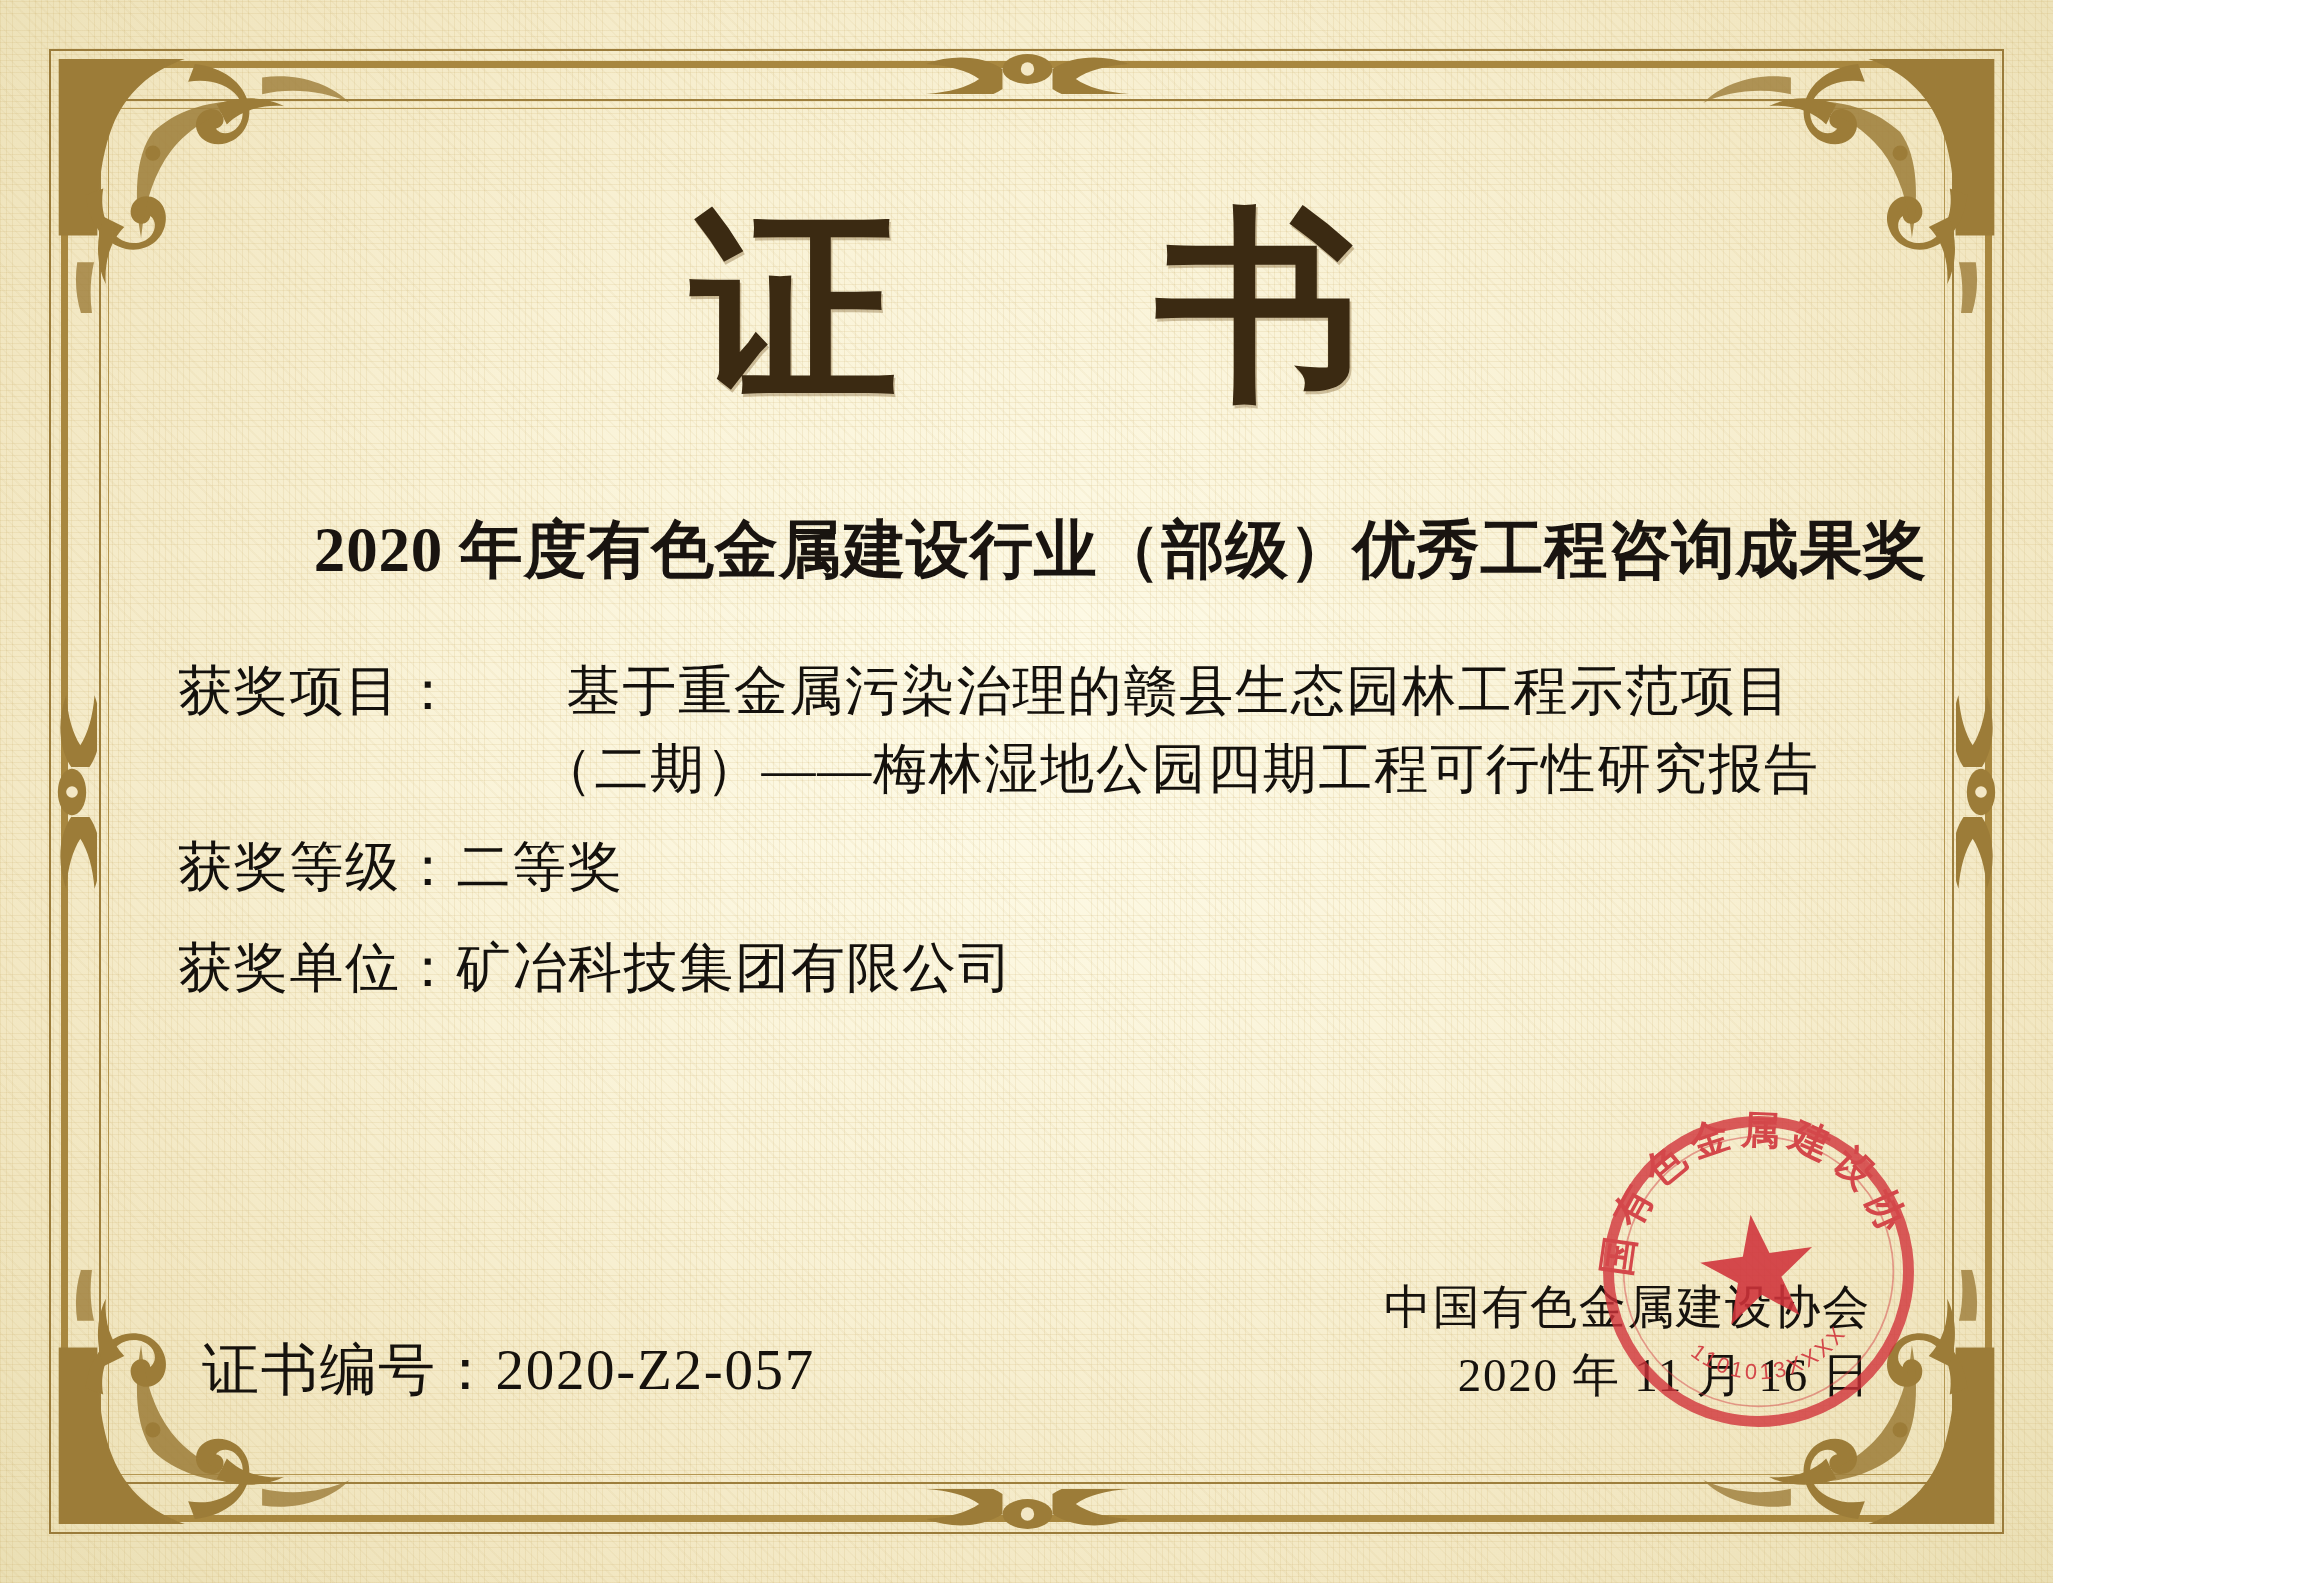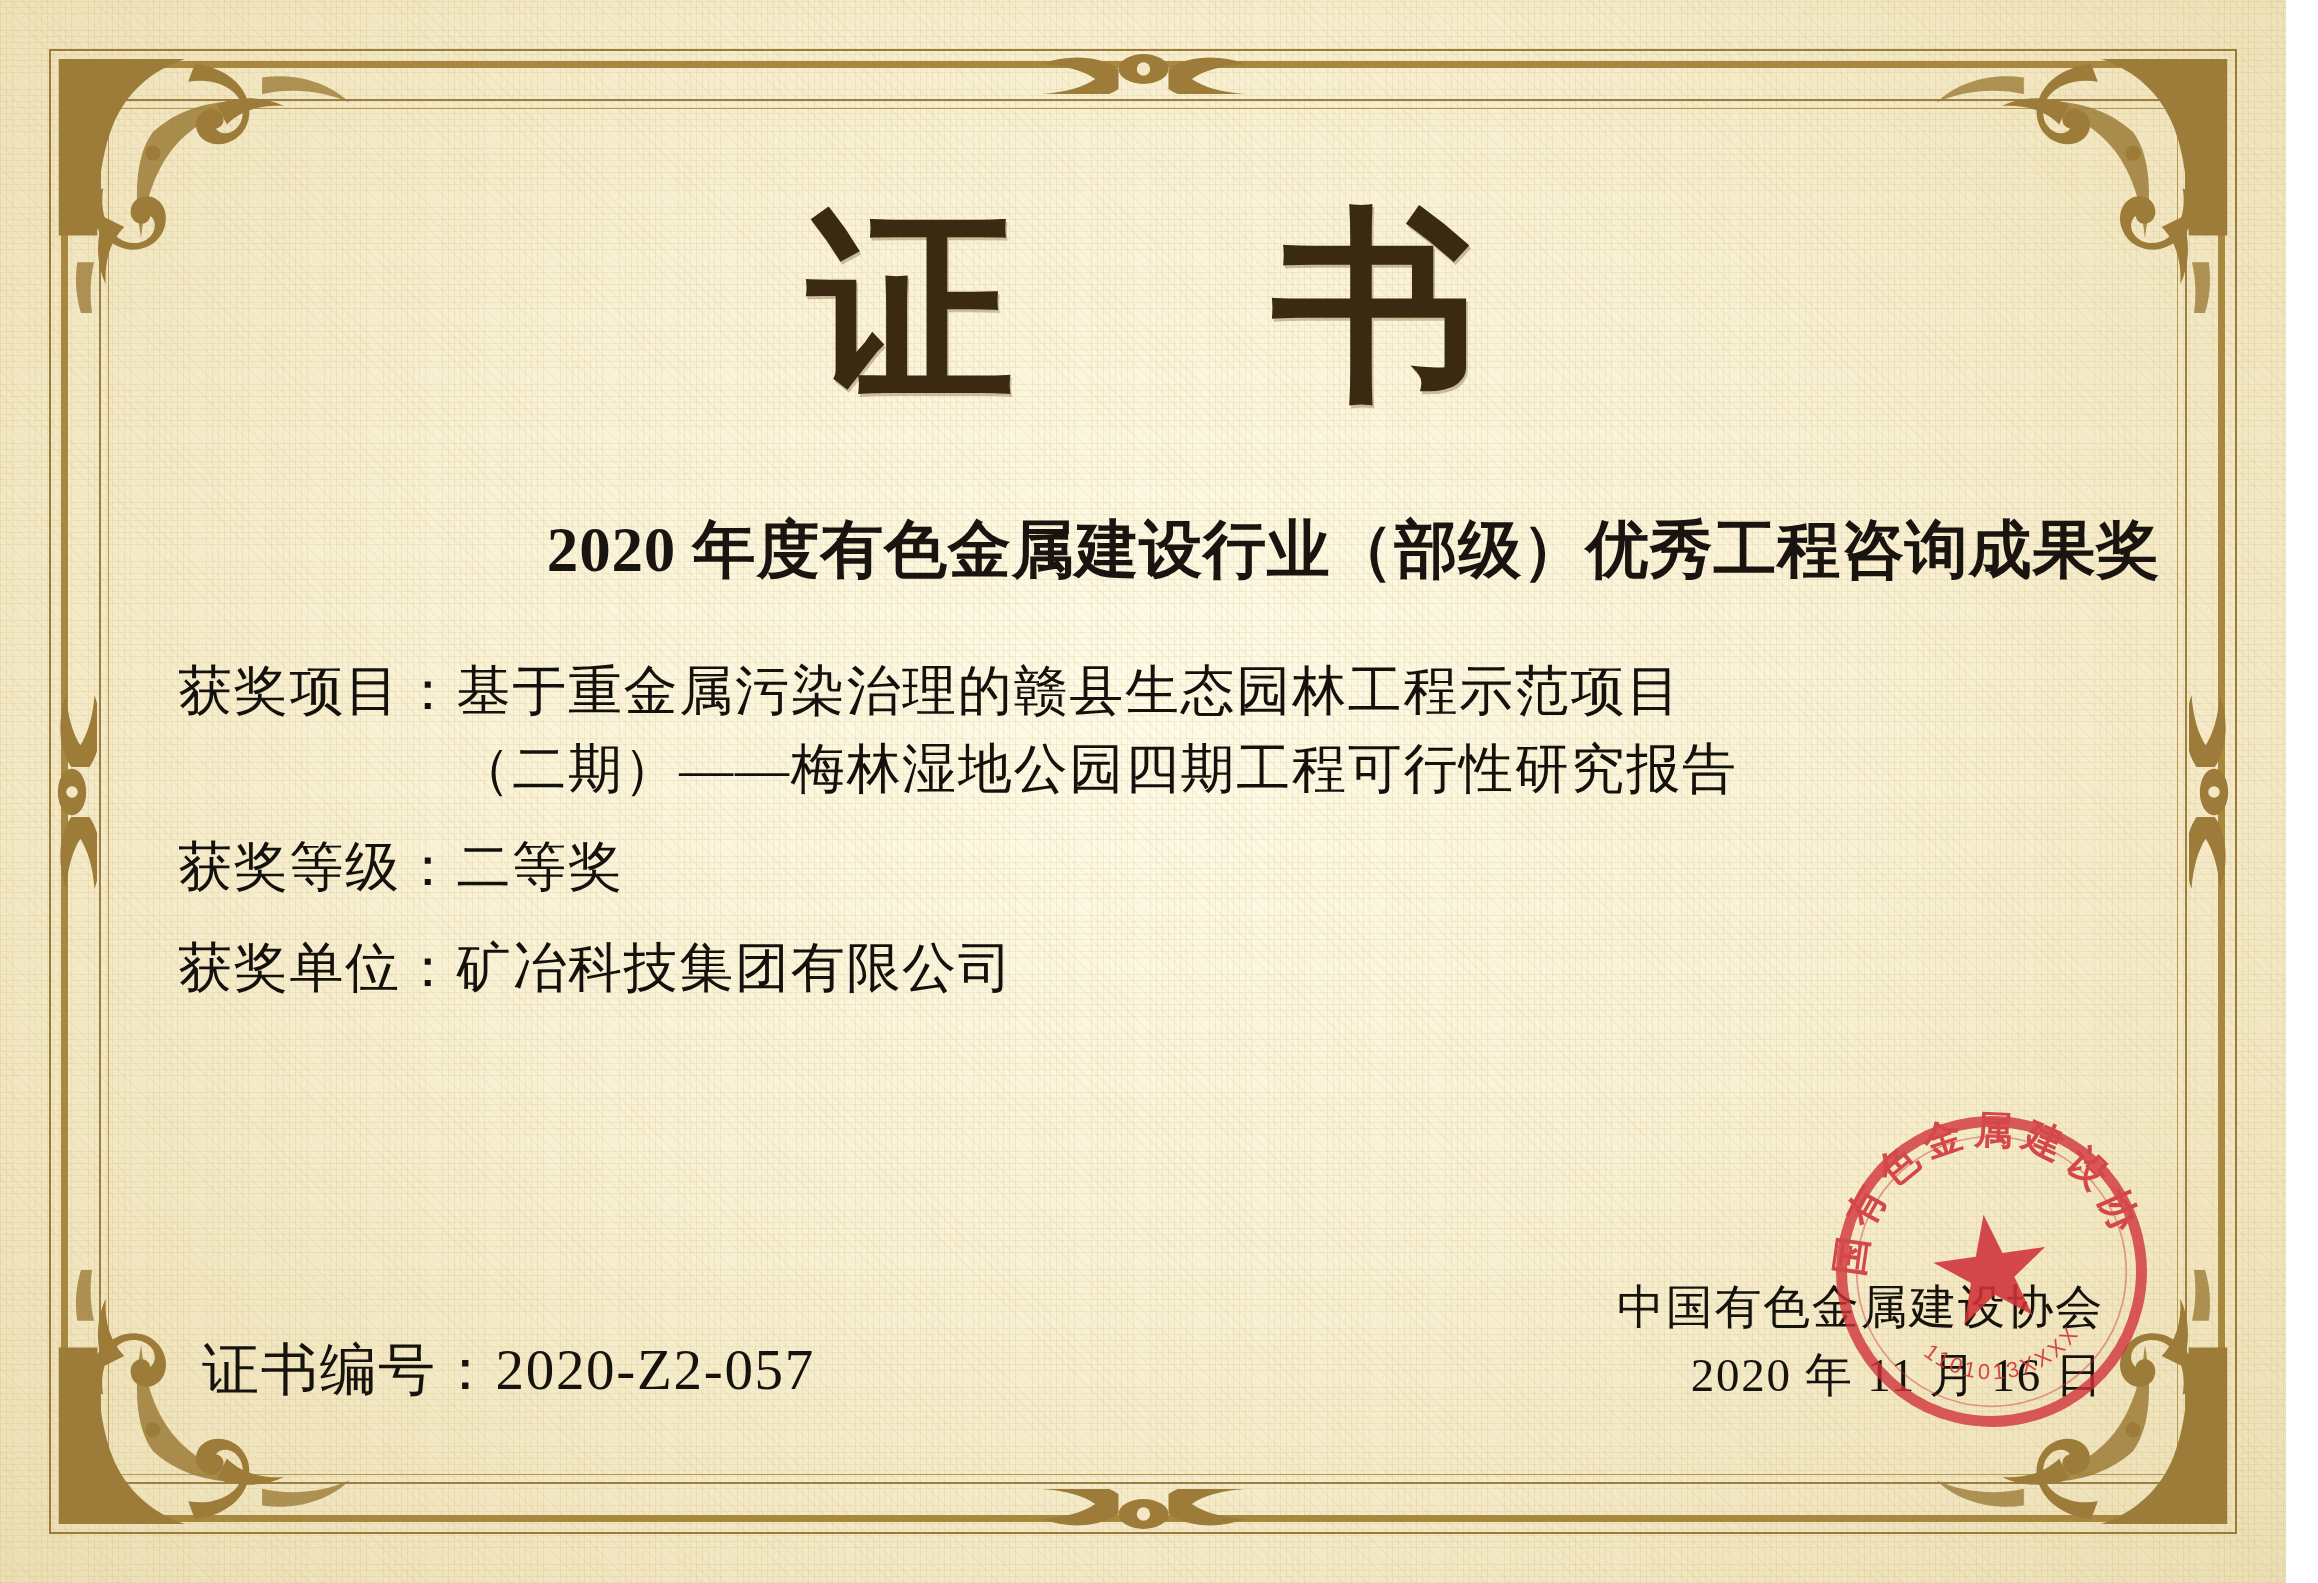--- a/index.html
+++ b/index.html
@@ -6,21 +6,21 @@
     margin: 0;
     padding: 0;
     background: #ffffff;
   }
   body {
     font-family: "Liberation Serif", "DejaVu Serif", serif;
   }
 
   .certificate {
     position: relative;
-    width: 2286px;
+    width: 2053px;
     height: 1583px;
     overflow: hidden;
     background:
       radial-gradient(ellipse at 50% 45%, #fefbe8 0%, #f9f2d6 45%, #f2e7c2 75%, #eadfb4 100%);
   }
 
   
   .paper-texture {
     position: absolute;
     inset: 0;
@@ -141,20 +141,21 @@
   }
   .field-value {
     flex: 1 1 auto;
     letter-spacing: 1.7px;
   }
   .field-row.project .field-value {
     line-height: 1.45;
   }
   .field-row.project {
     margin-bottom: 22px;
+    text-align: center;
   }
 
   .footer {
     position: absolute;
     left: 0;
     right: 0;
     bottom: 56px;
     display: flex;
     align-items: flex-end;
     justify-content: space-between;

